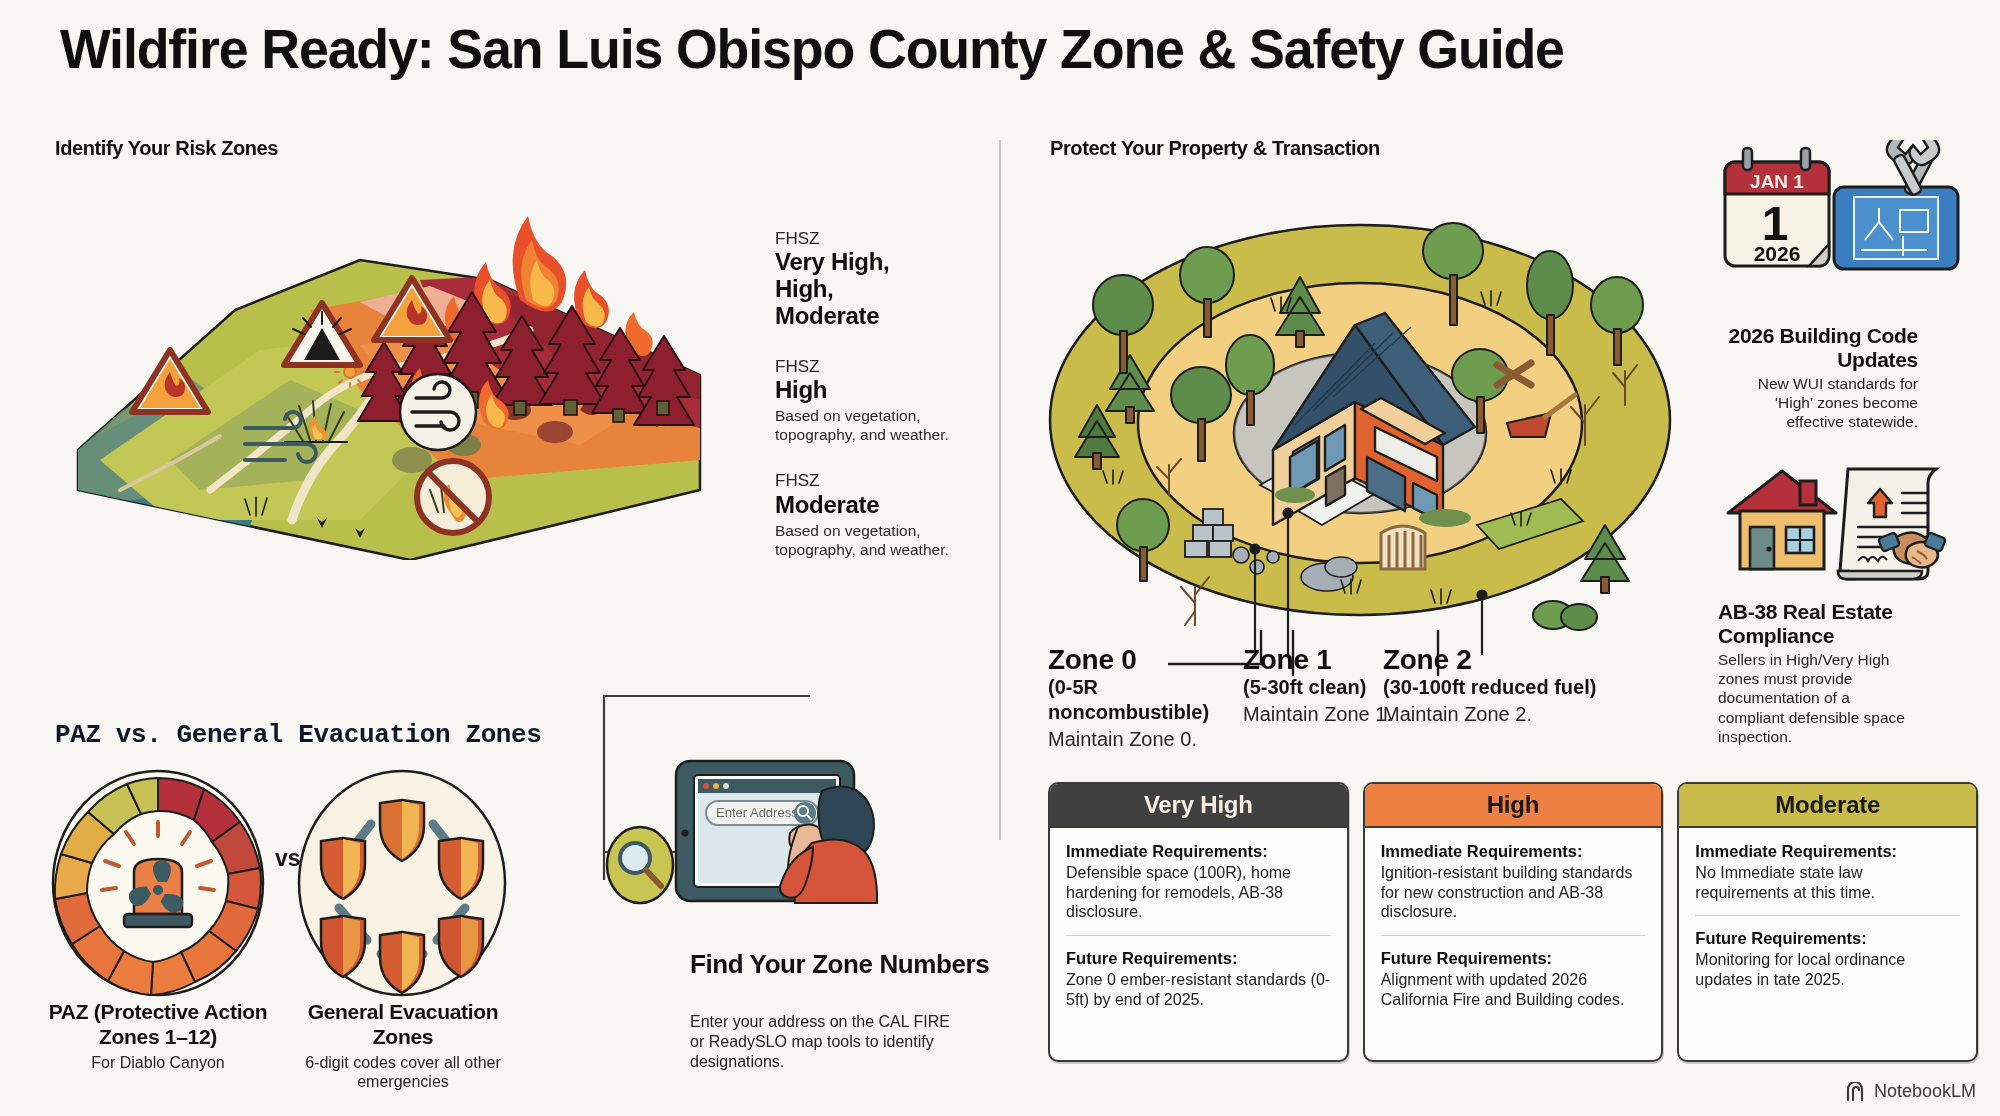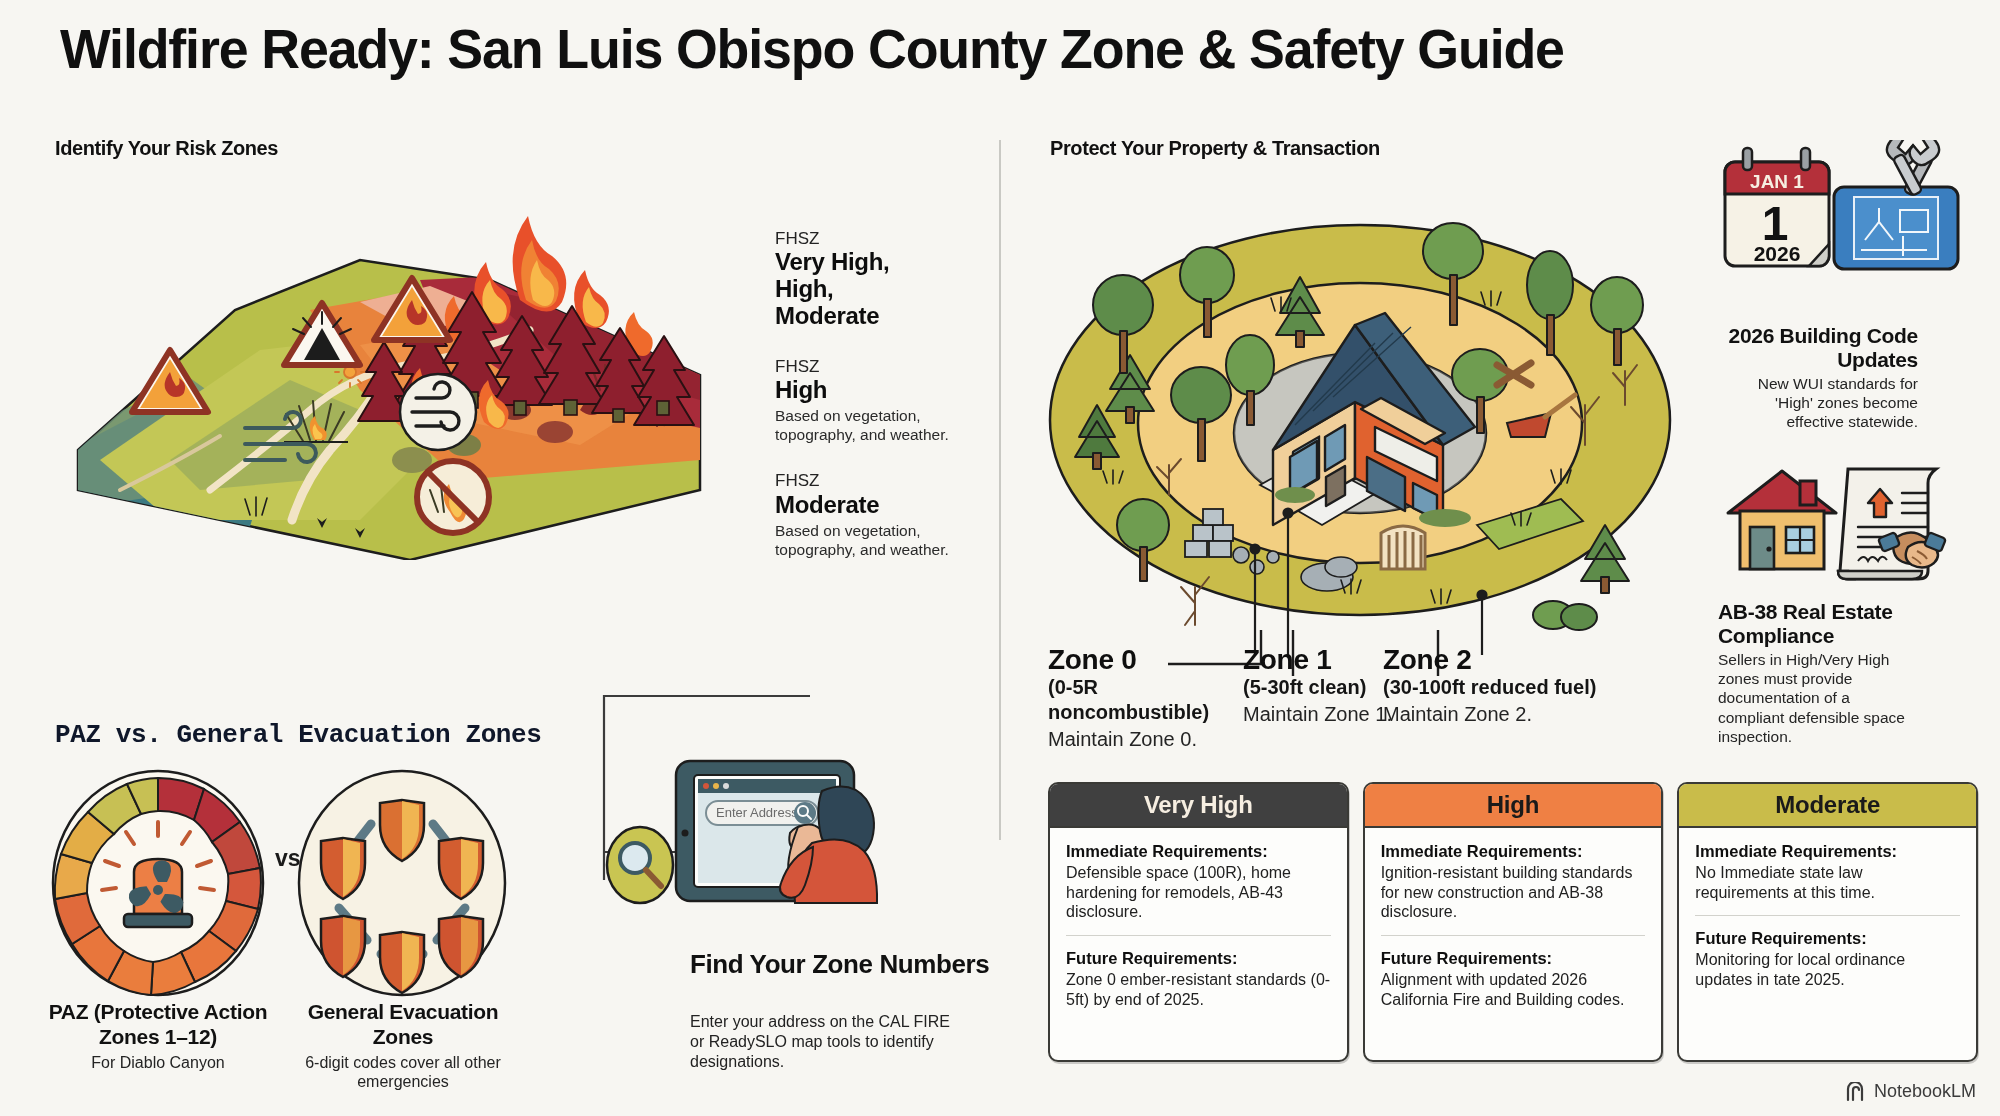--- a/index.html
+++ b/index.html
@@ -805,21 +805,21 @@
   <div class="note-body">Sellers in High/Very High zones must provide documentation of a compliant defensible space inspection.</div>
 </div>
 
 <div class="tier-cards">
 
   <div class="tier-card">
     <div class="tier-head" id="th0" style="background: #404040; color: rgb(246, 238, 225);">Very High</div>
     <div class="tier-body">
       <div class="req-group">
         <div class="req-label">Immediate Requirements:</div>
-        <div class="req-text">Defensible space (100R), home hardening for remodels, AB-43 disclosure.</div>
+        <div class="req-text">Defensible space (100R), home hardening for remodels, AB-38 disclosure.</div>
       </div>
       <div class="req-rule"></div>
       <div class="req-group">
         <div class="req-label">Future Requirements:</div>
         <div class="req-text">Zone 0 ember-resistant standards (0-5ft) by end of 2025.</div>
       </div>
     </div>
   </div>
 
   <div class="tier-card">

